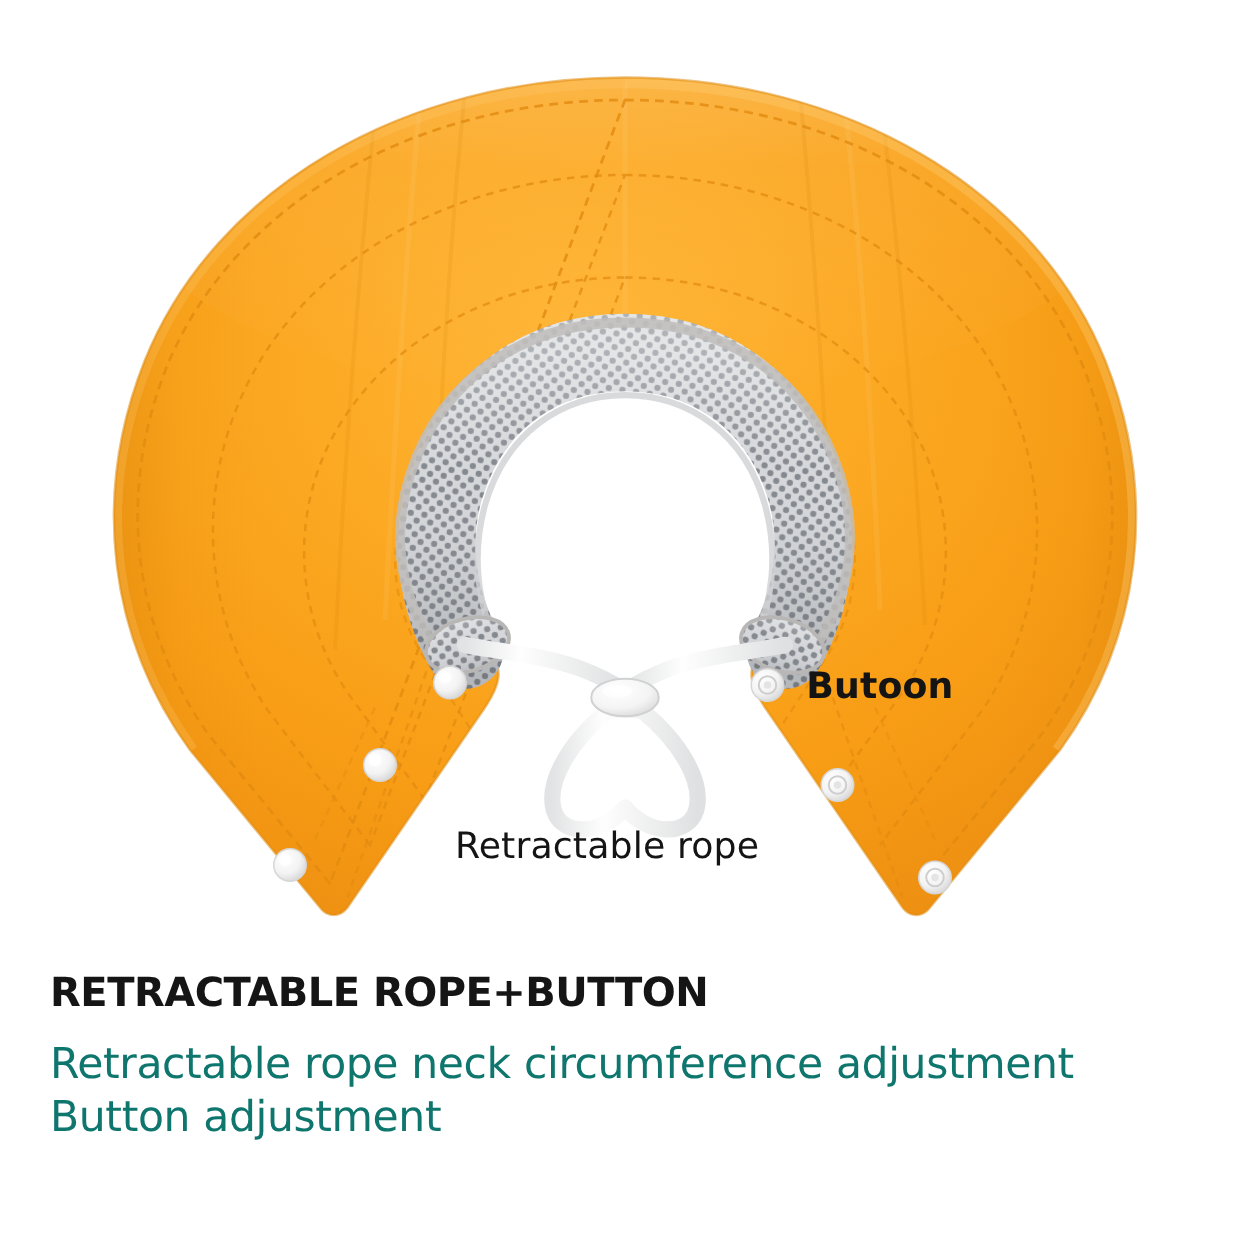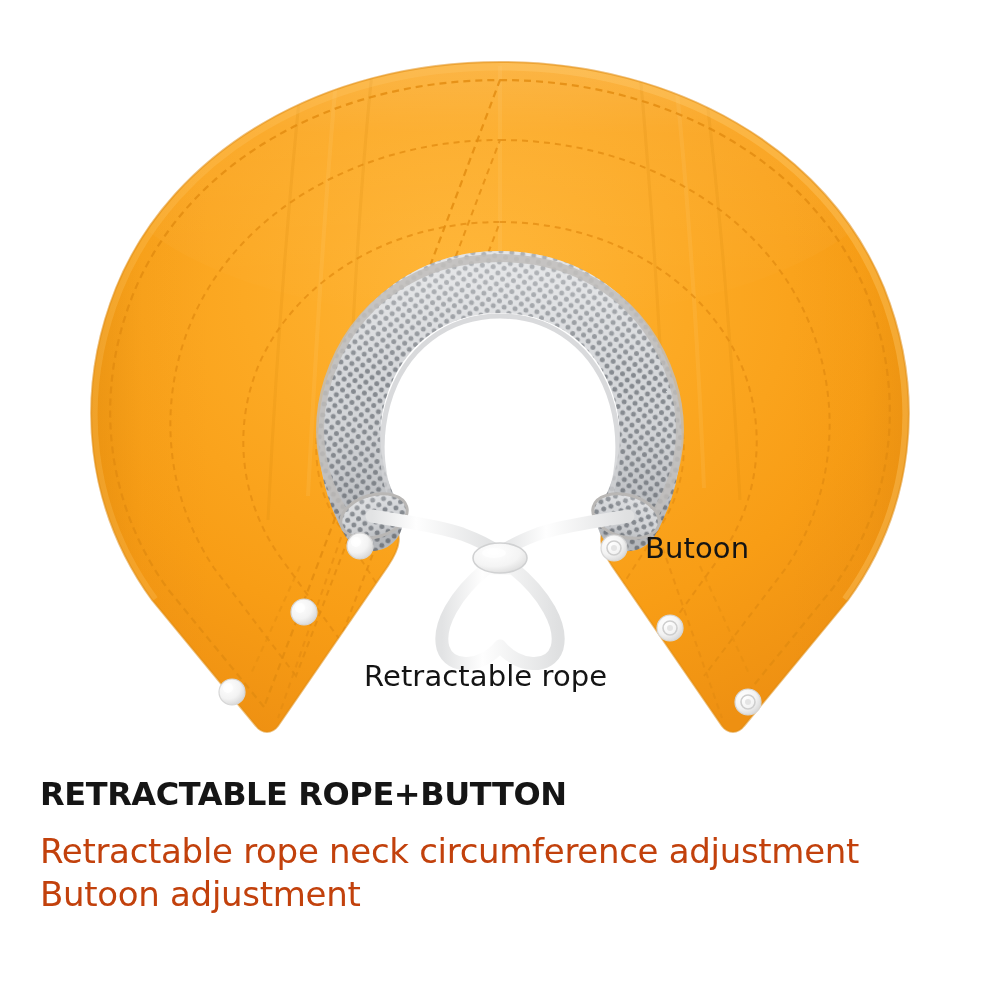--- a/index.html
+++ b/index.html
@@ -29,41 +29,41 @@
   .annot {
     position:absolute;
     color:#141414;
     font-family:"DejaVu Sans", sans-serif;
     font-size:29px;
     font-weight:400;
     letter-spacing:0.1px;
     white-space:nowrap;
     line-height:1;
   }
-  #label-button { left:645px; top:534px; }
+  #label-button { left:645px; top:534px;font-weight:bold; }
   #label-rope   { left:364px; top:662px; }
 
   
   #caption {
     position:absolute;
     left:40px; top:778px;
     width:940px;
   }
   #caption-title {
     color:#151515;
     font-family:"DejaVu Sans", sans-serif;
     font-size:32px;
     font-weight:700;
     letter-spacing:-0.4px;
     line-height:1.06;
     white-space:nowrap;
   }
   #caption-sub {
     margin-top:18px;
-    color:#c2410c;
+    color:#0f766e;
     font-family:"DejaVu Sans", sans-serif;
     font-size:34px;
     font-weight:400;
     line-height:1.28;
     letter-spacing:-0.3px;
   }
   .sub-line { display:block; white-space:nowrap; }
 </style>
 </head>
 <body>
@@ -358,17 +358,17 @@
     </svg>
 
     <div class="annot" id="label-button">Butoon</div>
     <div class="annot" id="label-rope">Retractable rope</div>
   </div>
 
   <div id="caption">
     <div id="caption-title">RETRACTABLE ROPE+BUTTON</div>
     <div id="caption-sub">
       <span class="sub-line">Retractable rope neck circumference adjustment</span>
-      <span class="sub-line">Butoon adjustment</span>
+      <span class="sub-line">Button adjustment</span>
     </div>
   </div>
 
 </div>
 
 </body></html>

